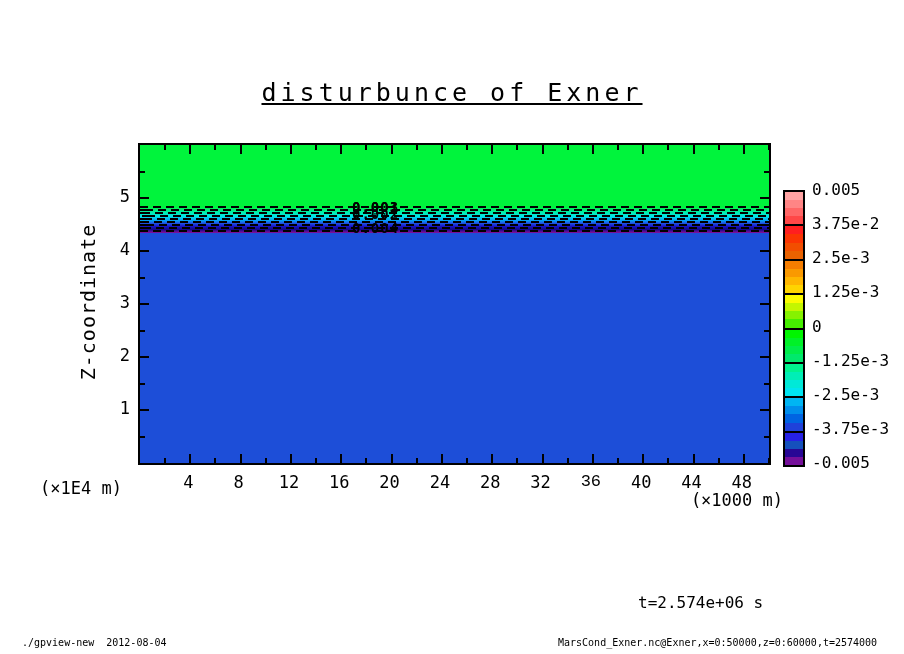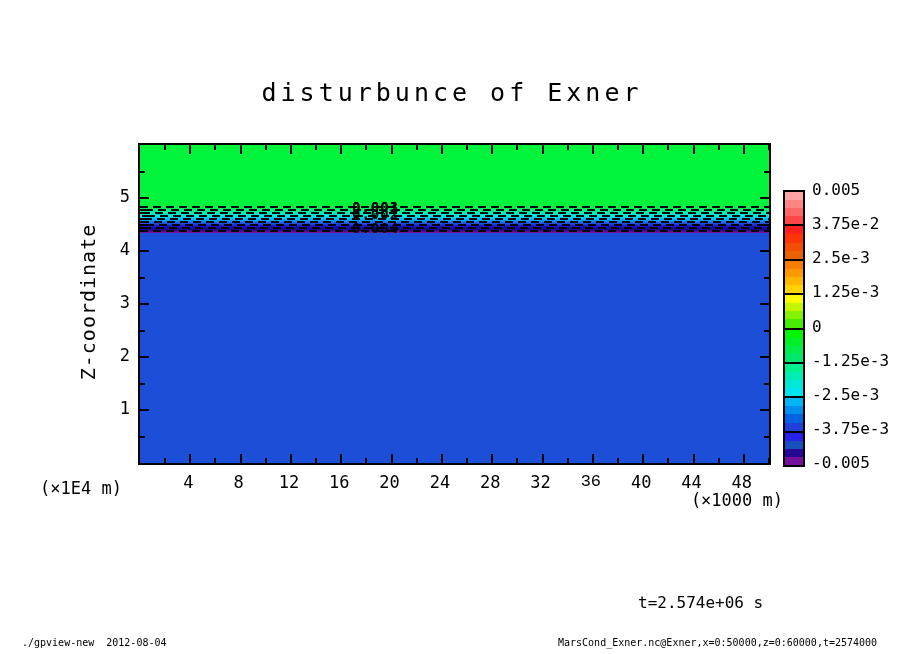--- a/index.html
+++ b/index.html
@@ -1,19 +1,19 @@
 <!DOCTYPE html>
 <html><head>
 <meta charset="utf-8">
 <style>
   html,body{margin:0;padding:0;background:#ffffff;}
   .canvas{position:relative;width:904px;height:654px;background:#ffffff;overflow:hidden;
           font-family:"DejaVu Sans Mono",monospace;color:#000;}
   .abs{position:absolute;}
-  .page-title{left:0;right:0;top:78px;text-align:center;font-size:25px;letter-spacing:4px;font-weight:500;}
+  .page-title{left:0;right:0;top:78px;text-align:center;font-size:25px;letter-spacing:4px;font-weight:500;text-decoration:underline;}
   .plot-frame{left:138px;top:143px;width:629px;height:318px;border:2px solid #000;background:#1d4ed8;}
   .zero-fill{left:0;top:0;width:629px;height:63px;}
   .grad-band{left:0;top:62px;width:629px;height:26px;
     background:linear-gradient(180deg,#00f43c 0%,#00eeaa 20%,#00e6ea 36%,#00aaf2 50%,#1e56e6 62%,#1a14c8 74%,#100887 86%,#8c0f9b 100%);}
   .dash-line{left:0;width:629px;height:2px;
     background-image:repeating-linear-gradient(90deg,#000 0 8px,transparent 8px 13px);}
   .contour-label{font-size:14px;font-weight:600;letter-spacing:1px;line-height:14px;}
   .tick{background:#000;}
   .tick.top{top:0;width:2px;} .tick.bottom{bottom:0;width:2px;}
   .tick.left{left:0;height:2px;} .tick.right{right:0;height:2px;}

